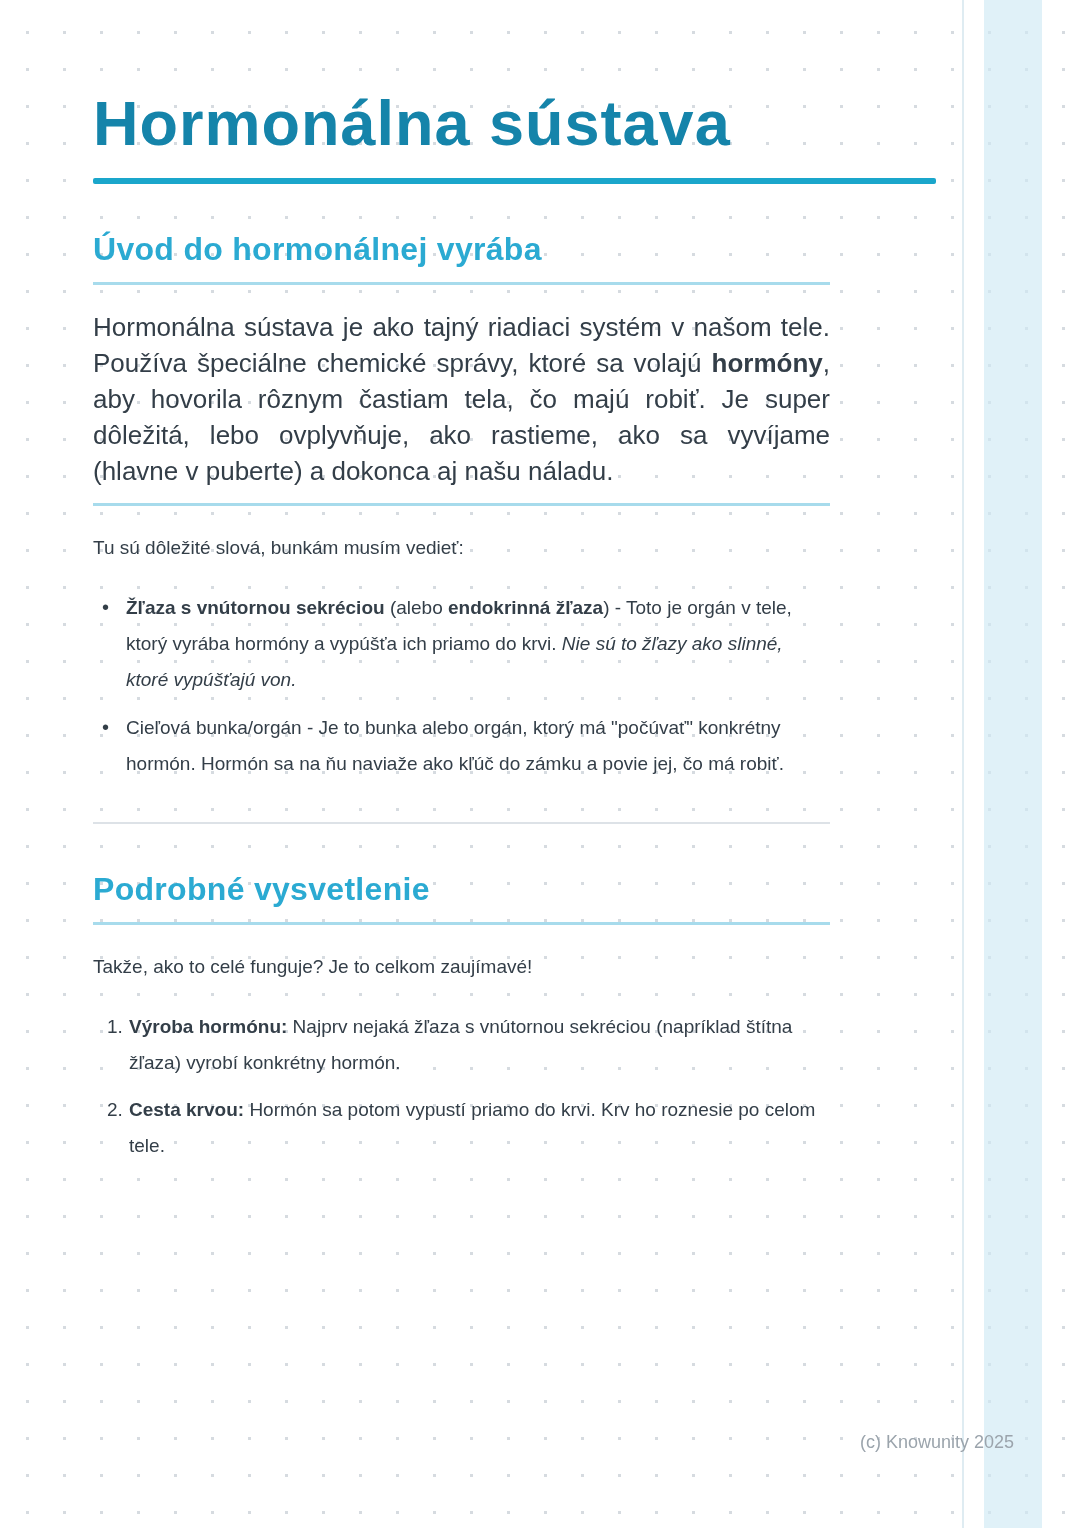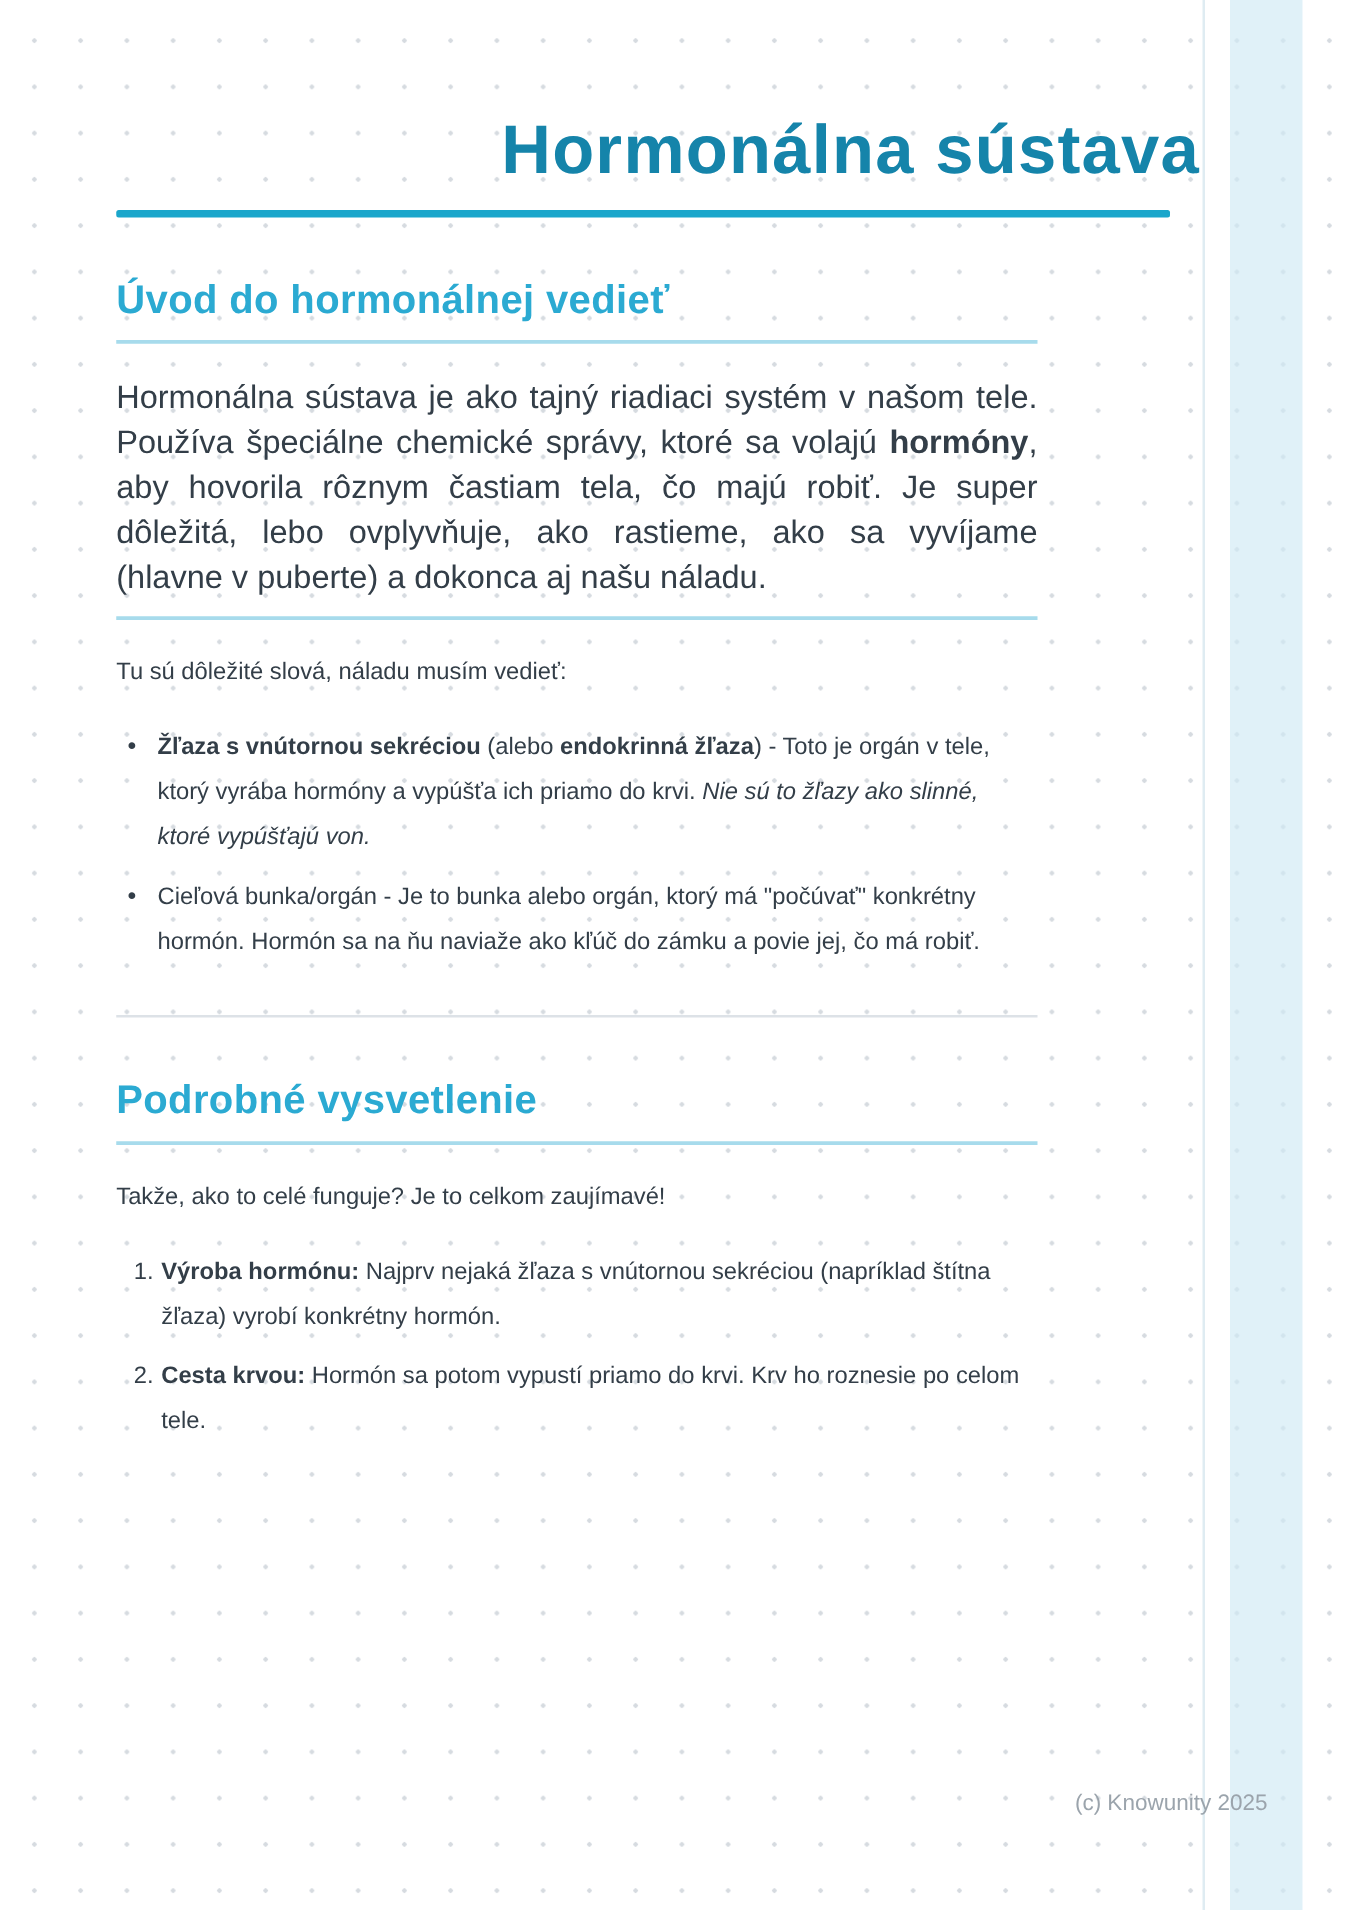--- a/index.html
+++ b/index.html
@@ -24,26 +24,25 @@
     position:absolute; top:0; left:984px; width:58px; height:100%;
     background: var(--stripe, #cfe9f4);
     opacity:.65;
   }
   .content {
     position:relative;
     padding:86px 0 0 93px;
     width:960px;
   }
   h1.title {
-    font-size:55px;
+    font-size:63px;
     line-height:1.2;
     font-weight:800;
     letter-spacing:1px;
     color: var(--accent-dark,#1584aa);
-    text-align: right;
   }
   .title-rule {
     margin-top:16px;
     width:843px; height:6px;
     background: var(--accent,#1aa6cb);
     border-radius:2px;
   }
   h2.sec-heading {
     margin-top:46px;
     font-size:32px;
@@ -125,28 +124,28 @@
 
 <div class="page">
   <div class="edge-line"></div>
   <div class="stripe"></div>
 
   <div class="content">
     <h1 class="title">Hormonálna sústava</h1>
     <div class="title-rule"></div>
 
     <section>
-      <h2 class="sec-heading">Úvod do hormonálnej vedieť</h2>
+      <h2 class="sec-heading">Úvod do hormonálnej vyrába</h2>
       <div class="h2-rule"></div>
       <p class="lead"><span>Hormonálna sústava je ako tajný riadiaci systém v našom tele. Používa špeciálne chemické správy, ktoré sa volajú </span><span style="font-weight: 700;">hormóny</span><span>, aby hovorila rôznym častiam tela, čo majú robiť. Je super dôležitá, lebo ovplyvňuje, ako rastieme, ako sa vyvíjame (hlavne v puberte) a dokonca aj našu náladu.</span></p>
     </section>
 
     <section>
       <div class="h2-rule"></div>
-      <p class="lead-left">Tu sú dôležité slová, náladu musím vedieť:</p>
+      <p class="lead-left">Tu sú dôležité slová, bunkám musím vedieť:</p>
       <ul class="terms">
         <li>
           <span><span style="font-weight: 700; margin-top: 47px;">Žľaza s vnútornou sekréciou</span><span> (alebo </span><span style="font-weight: 700;">endokrinná žľaza</span><span>) - Toto je orgán v tele, ktorý vyrába hormóny a vypúšťa ich priamo do krvi. </span><span style="font-style: italic;">Nie sú to žľazy ako slinné, ktoré vypúšťajú von.</span></span>
         </li>
         <li>
           <span><span style="font-weight: 400;">Cieľová bunka/orgán</span><span> - Je to bunka alebo orgán, ktorý má "počúvať" konkrétny hormón. Hormón sa na ňu naviaže ako kľúč do zámku a povie jej, čo má robiť.</span></span>
         </li>
       </ul>
     </section>
 

